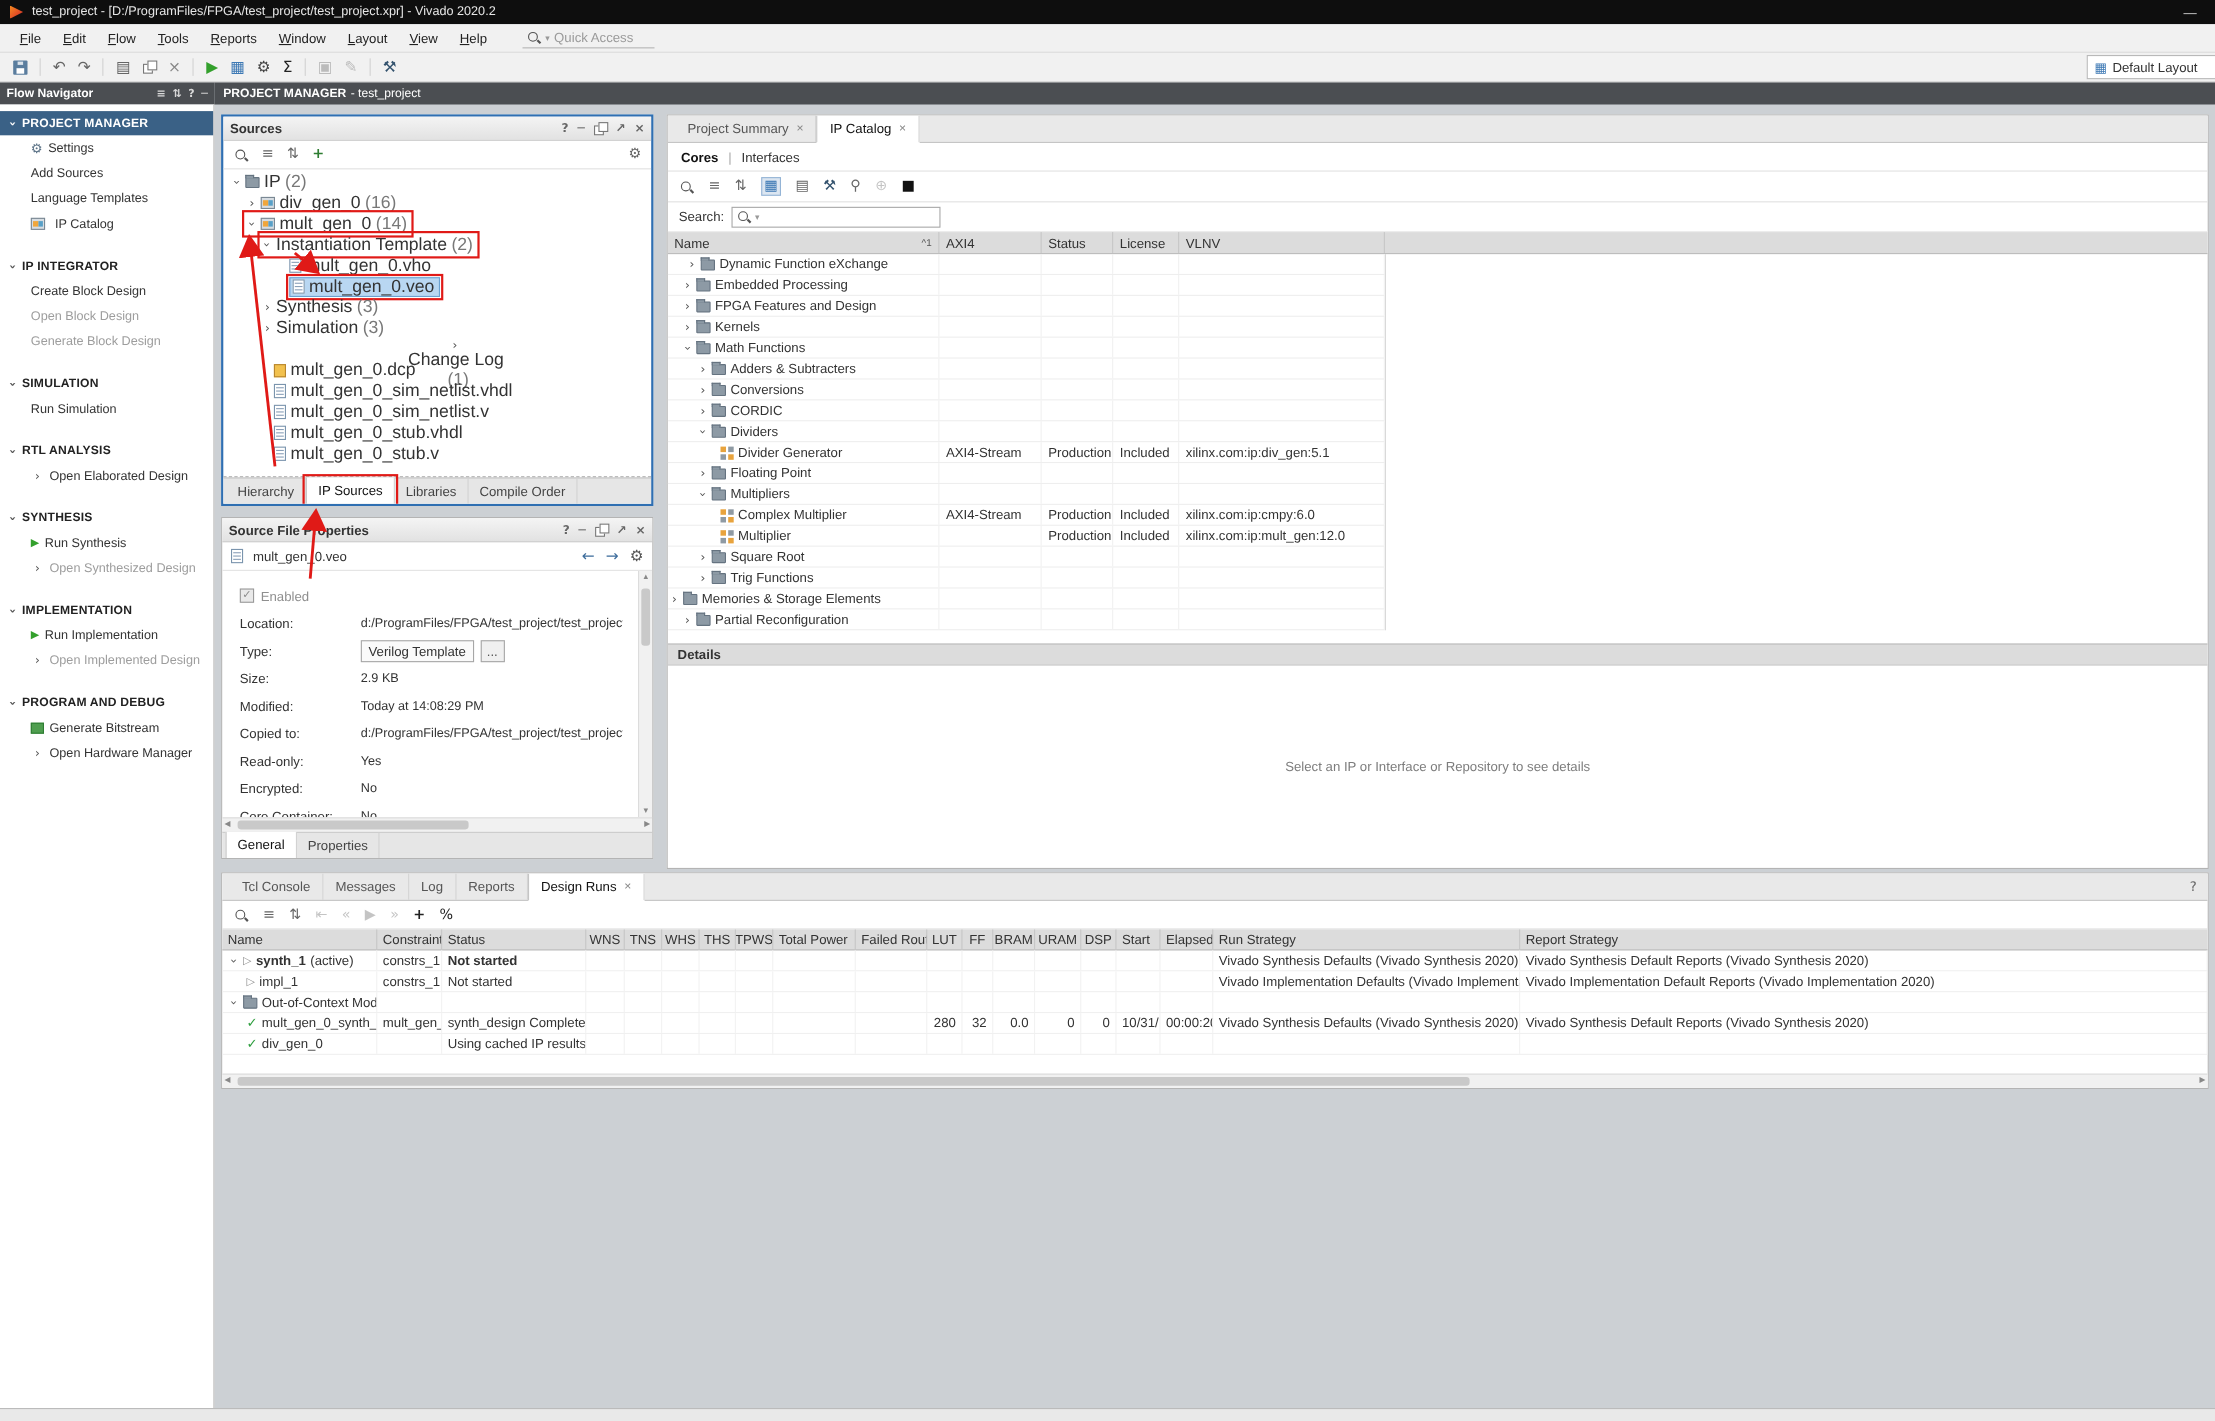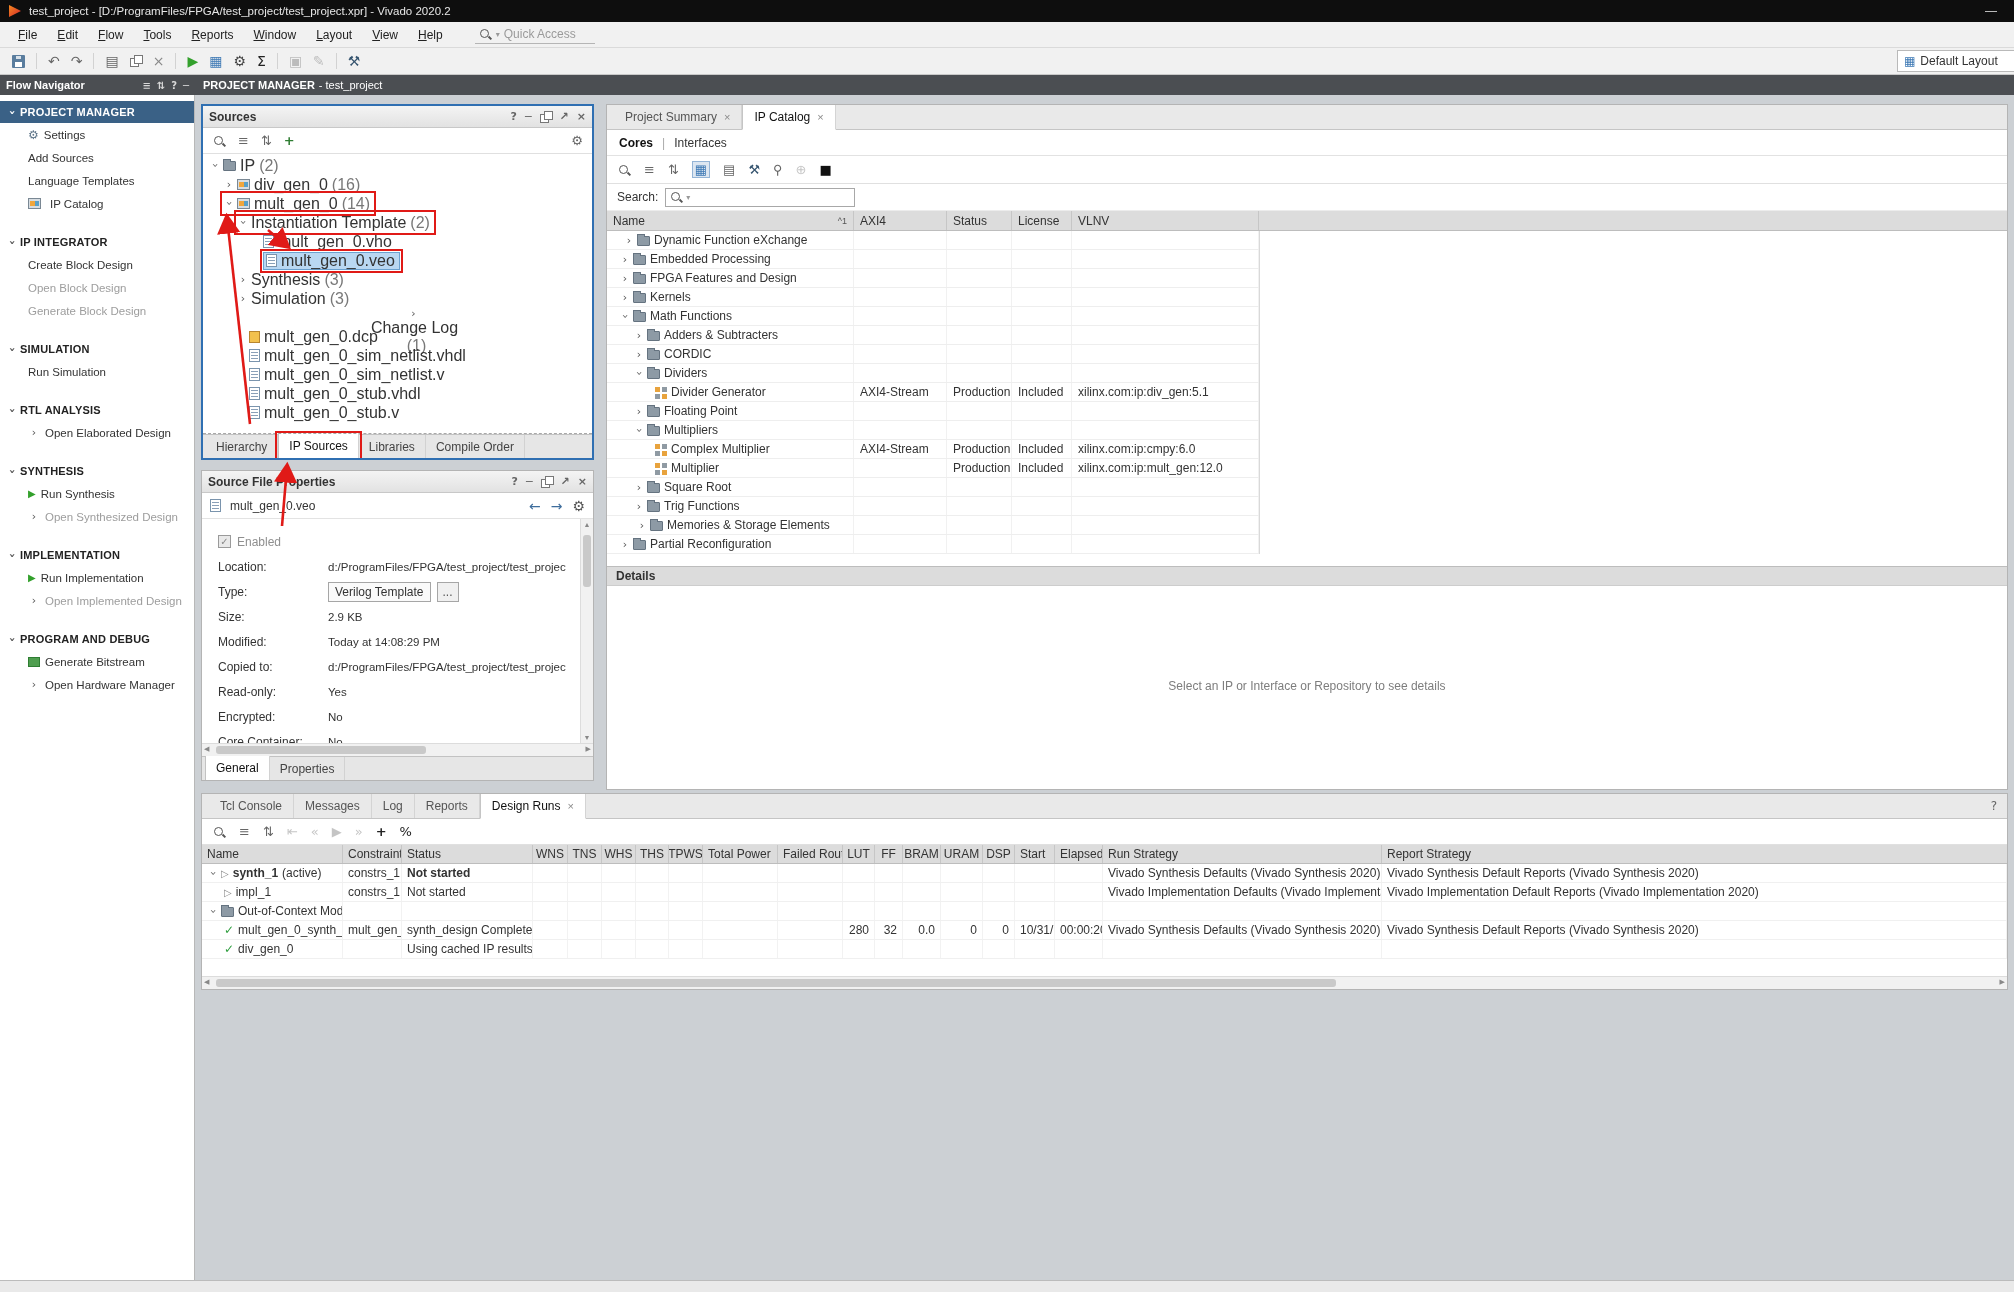--- a/index.html
+++ b/index.html
@@ -653,20 +653,31 @@
           </div>
         <div></div>
           <div></div>
           <div></div>
           <div></div>
       </div>
       <div class="cat-row">
         <div class="namec" style="padding-left:26px;">
             <span class="chev"></span>
             <span class="ic folder"></span>
+            <span>Conversions</span>
+          </div>
+        <div></div>
+          <div></div>
+          <div></div>
+          <div></div>
+      </div>
+      <div class="cat-row">
+        <div class="namec" style="padding-left:26px;">
+            <span class="chev"></span>
+            <span class="ic folder"></span>
             <span>CORDIC</span>
           </div>
         <div></div>
           <div></div>
           <div></div>
           <div></div>
       </div>
       <div class="cat-row">
         <div class="namec" style="padding-left:26px;">
             <span class="chev exp"></span>
@@ -768,21 +779,21 @@
             <span class="chev"></span>
             <span class="ic folder"></span>
             <span>Trig Functions</span>
           </div>
         <div></div>
           <div></div>
           <div></div>
           <div></div>
       </div>
       <div class="cat-row">
-        <div class="namec" style="margin-left:29px;">
+        <div class="namec" style="">
             <span class="chev"></span>
             <span class="ic folder"></span>
             <span>Memories &amp; Storage Elements</span>
           </div>
         <div></div>
           <div></div>
           <div></div>
           <div></div>
       </div>
       <div class="cat-row">

